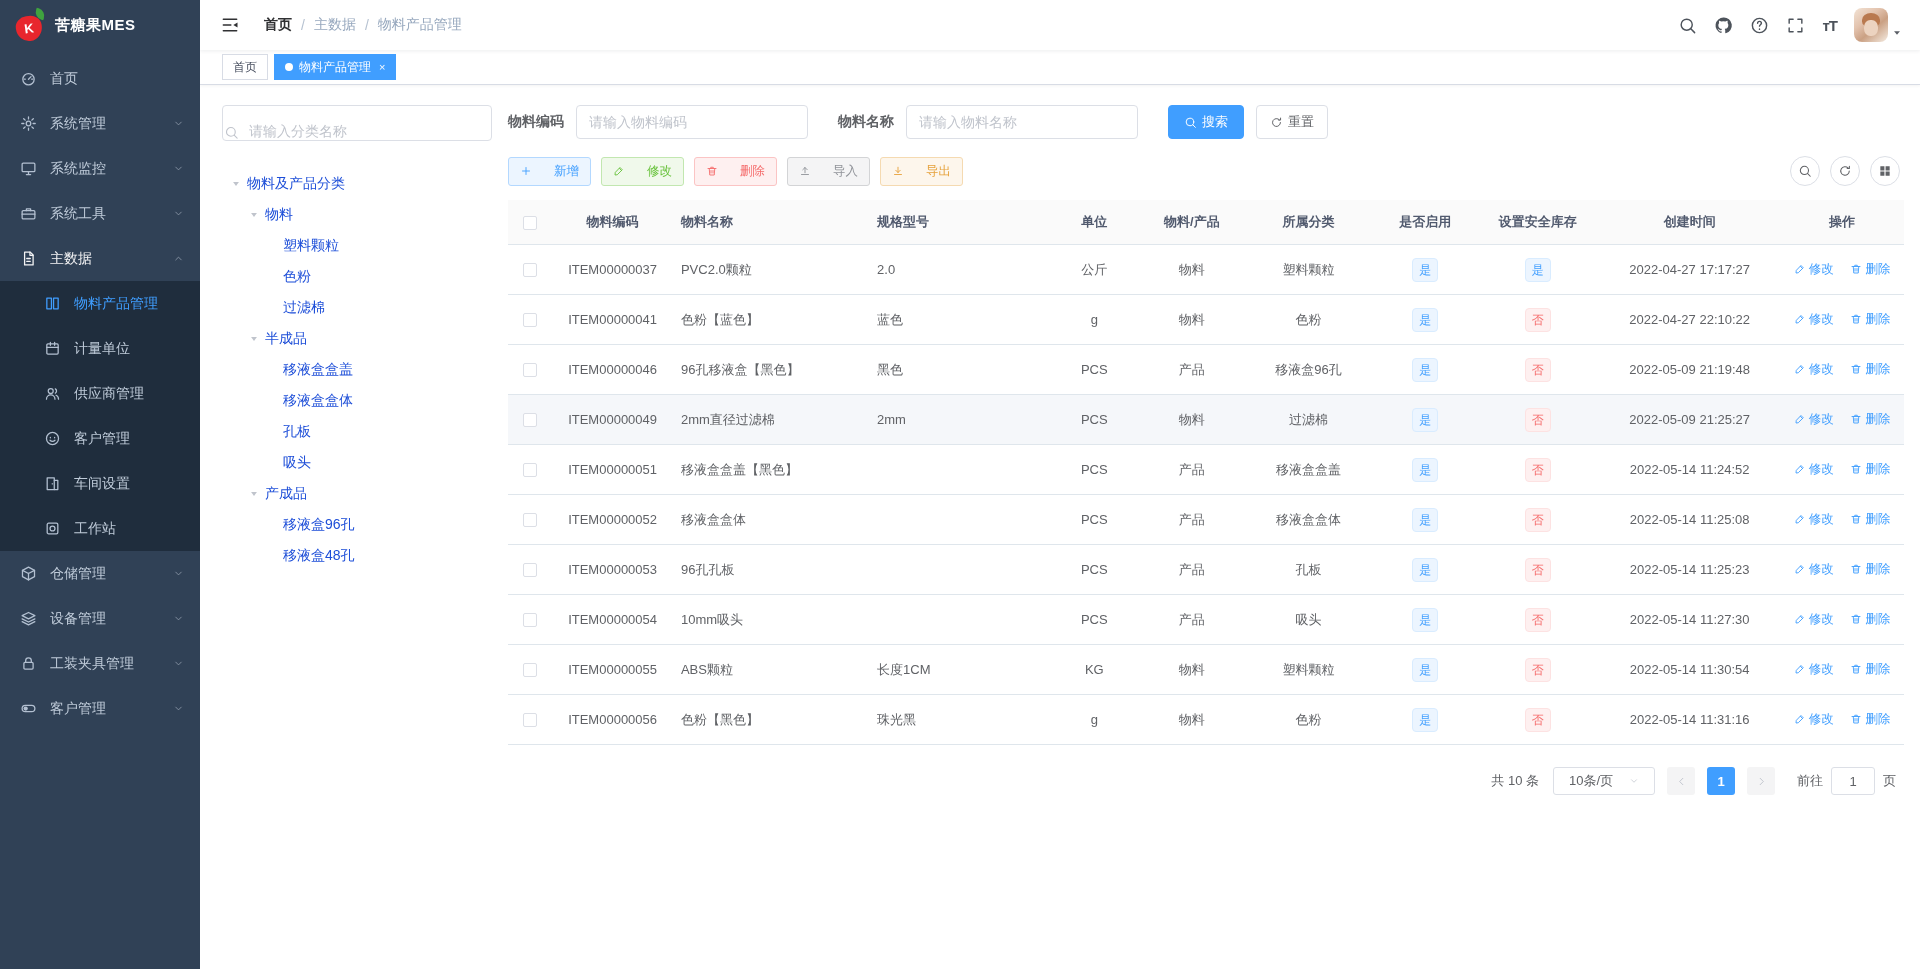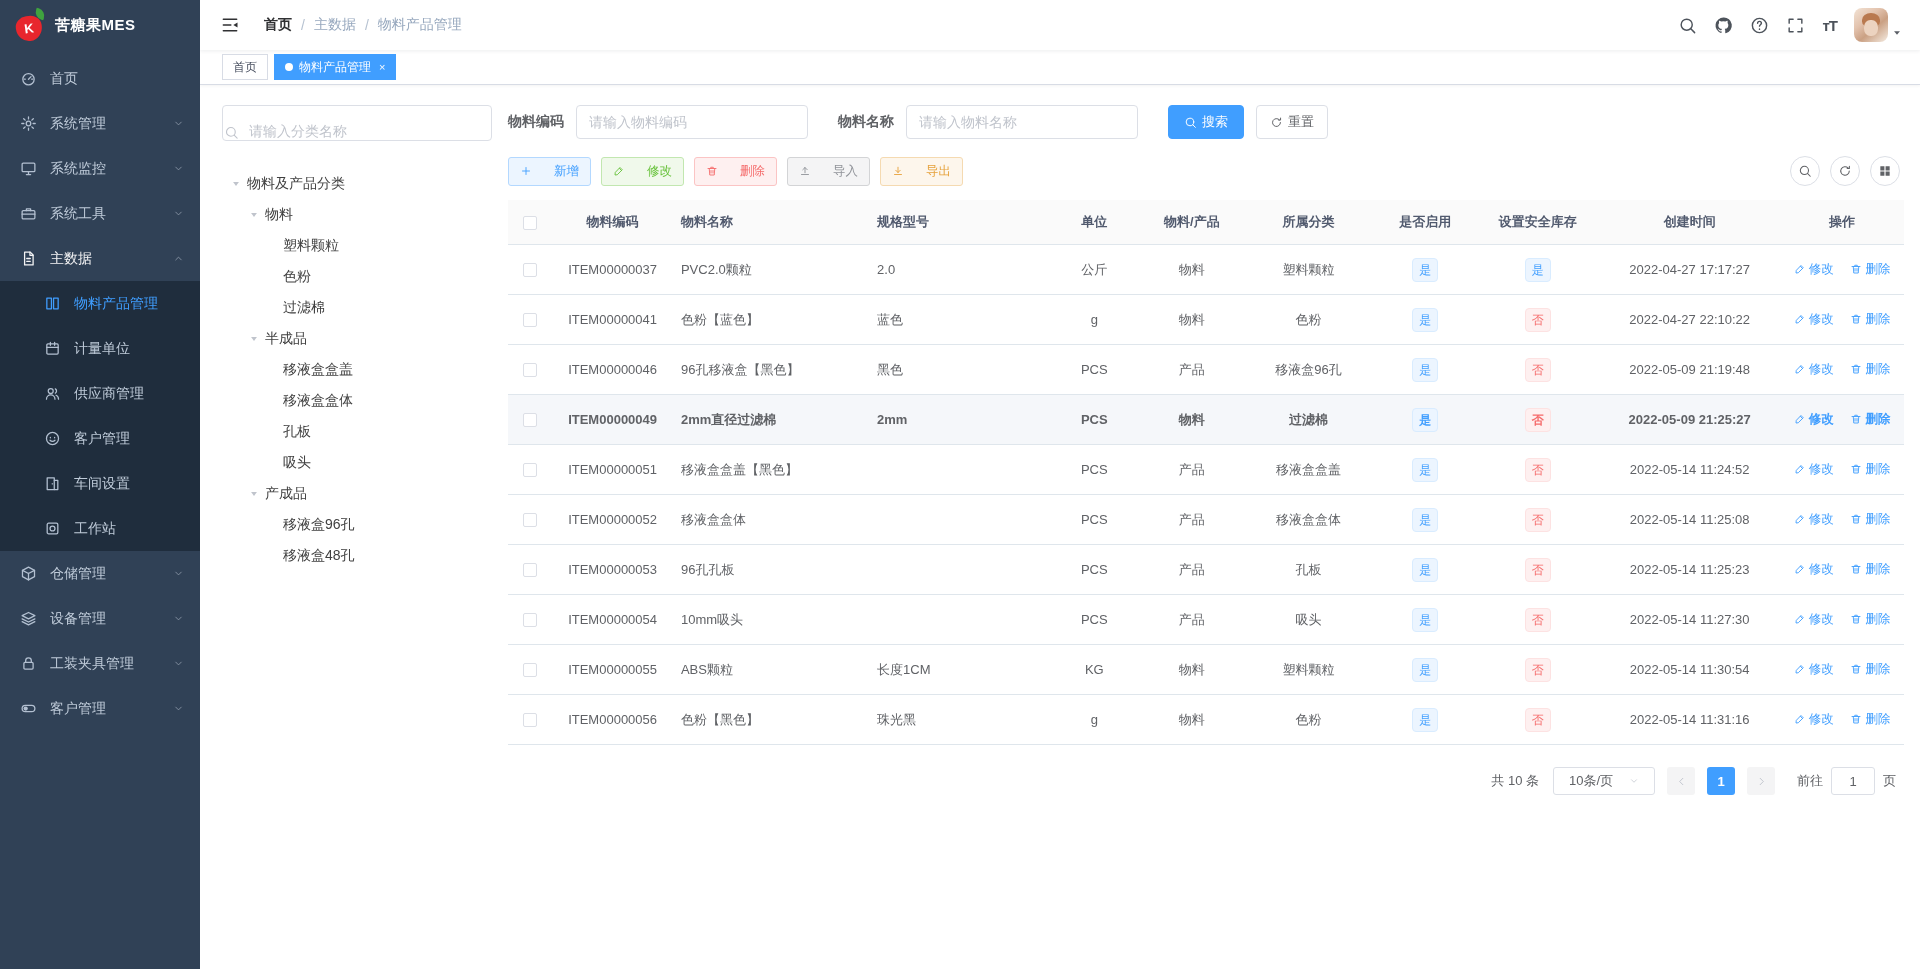--- a/index.html
+++ b/index.html
@@ -50,21 +50,21 @@
   .tab .close{margin-left:8px;font-size:11px;opacity:.95;cursor:pointer;}
 
   
   .content{position:absolute;left:200px;top:85px;right:0;bottom:0;background:#fff;padding:20px 16px 0 22px;display:flex;overflow:hidden;}
   .tree-panel{width:270px;flex:none;}
   .tree-search{height:36px;box-sizing:border-box;border:1px solid #dcdfe6;border-radius:4px;display:flex;align-items:flex-end;padding:0 1px;background:#fff;}
   .tree-search .icon{width:15px;height:15px;margin-right:8px;color:#c0c4cc;}
   .tree-search input{border:none;outline:none;flex:1;font-size:14px;color:#606266;background:transparent;}
   input::placeholder{color:#c0c4cc;}
   .tree{margin-top:27px;}
-  .tree-node{height:31px;display:flex;align-items:center;font-size:14px;color:#404040;cursor:pointer;}
+  .tree-node{height:31px;display:flex;align-items:center;font-size:14px;color:#1d4ed8;cursor:pointer;}
   .tn-caret{width:16px;height:16px;flex:none;display:flex;align-items:center;justify-content:center;color:#c0c4cc;}
   .tn-caret svg{width:10px;height:10px;}
   .tn-spacer{width:16px;flex:none;}
   .tn-label{margin-left:3px;}
 
   .main-panel{flex:1;margin-left:16px;min-width:0;}
   .filter-row{display:flex;align-items:center;}
   .f-label{font-size:14px;color:#606266;font-weight:700;margin-right:12px;}
   .f-item2{margin-left:30px;}
   .f-input{width:232px;height:34px;box-sizing:border-box;border:1px solid #dcdfe6;border-radius:4px;padding:0 12px;font-size:14px;color:#606266;outline:none;}
@@ -82,21 +82,21 @@
   .tbtn-exp{background:#fdf6ec;border-color:#f5dab1;color:#e6a23c;}
   .tool-right{margin-left:auto;display:flex;gap:10px;padding-right:4px;}
   .circle-btn{width:30px;height:30px;box-sizing:border-box;border-radius:50%;border:1px solid #dcdfe6;background:#fff;color:#606266;display:flex;align-items:center;justify-content:center;cursor:pointer;}
   .circle-btn .icon{width:14px;height:14px;}
 
   
   .data-table{width:100%;border-collapse:collapse;margin-top:14px;table-layout:fixed;}
   .data-table th{font-size:13px;color:#515a6e;font-weight:700;height:42px;border-bottom:1px solid #dfe6ec;background:#fafafa;text-align:center;white-space:nowrap;overflow:hidden;}
   .data-table td{font-size:13px;color:#606266;height:49px;border-bottom:1px solid #dfe6ec;text-align:center;white-space:nowrap;overflow:hidden;text-overflow:ellipsis;padding:0 4px;background:#fff;}
   .data-table th.al,.data-table td.al{text-align:left;padding-left:8px;}
-  tr.highlighted td{background:#f5f7fa;font-weight:bold;}
+  tr.highlighted td{background:#f5f7fa;}
   .code{color:#409eff;cursor:pointer;}
   .tag{display:inline-block;min-width:26px;box-sizing:border-box;padding:0 5px;height:24px;line-height:22px;border-radius:4px;font-size:12px;border:1px solid;}
   .tag-yes{background:#ecf5ff;border-color:#d9ecff;color:#409eff;}
   .tag-no{background:#fef0f0;border-color:#fde2e2;color:#f56c6c;}
   .op-link{color:#409eff;font-size:12.5px;text-decoration:none;display:inline-flex;align-items:center;gap:3px;cursor:pointer;}
   .op-link + .op-link{margin-left:13px;}
   .op-link .icon{width:12px;height:12px;}
   .checkbox{display:inline-block;width:14px;height:14px;box-sizing:border-box;border:1px solid #dcdfe6;border-radius:2px;background:#fff;vertical-align:middle;cursor:pointer;}
 
   

